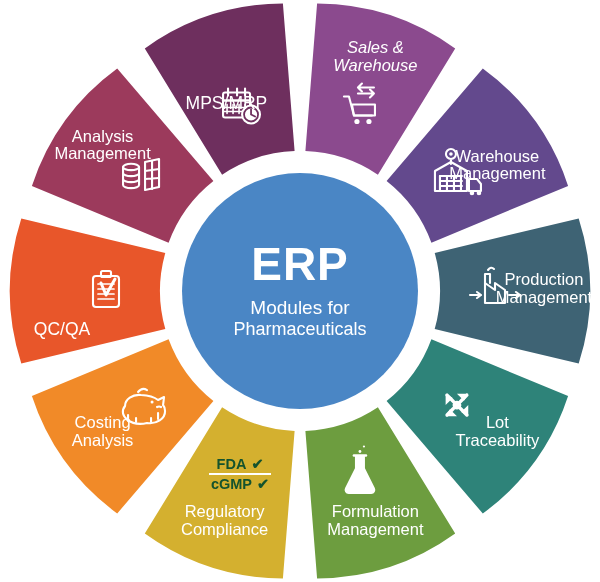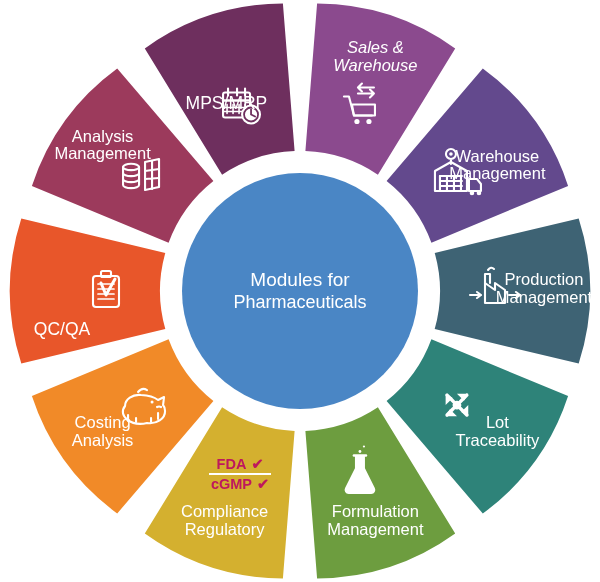--- a/index.html
+++ b/index.html
@@ -16,21 +16,21 @@
   .petal-label.sz-17{font-size:17.5px;margin-top:40px;}
   .center-text{
     position:absolute;left:196px;top:216px;width:208px;height:150px;
     display:flex;flex-direction:column;align-items:center;justify-content:center;
     color:#ffffff;text-align:center;pointer-events:none;
   }
   .center-text .erp{font-size:46px;font-weight:bold;letter-spacing:1px;line-height:1;margin-bottom:9px;}
   .center-text .sub1{font-size:19px;line-height:1.22;}
   .center-text .sub2{font-size:18px;line-height:1.22;}
   .reg-stack{
-    position:absolute;color:#be185d;text-align:left;pointer-events:none;
+    position:absolute;color:#14532d;text-align:left;pointer-events:none;
     font-weight:bold;
   }
   .reg-row{display:flex;align-items:center;justify-content:center;gap:5px;font-size:14.5px;}
   .reg-line{height:2px;background:#fff;margin:1px auto 1px auto;width:62px;}
 </style>
 </head>
 <body>
 
 <div id="wheel">
 
@@ -160,20 +160,21 @@
           <path d="M-12,-18 L-12,-11 M-3,-18 L-3,-11 M5,-18 L5,-11"></path>
           <path d="M-13,-2 L-13,7 M-7,-2 L-7,7 M-1,-2 L-1,7 M5,-2 L5,7 M-17,1 L10,1 M-17,5 L10,5" stroke-width="1.6"></path>
           <circle cx="11" cy="8" r="9" fill="#fff" stroke="#fff" stroke-width="2"></circle>
           <circle cx="11" cy="8" r="7" fill="none" stroke="#6e2f5e" stroke-width="1.8"></circle>
           <path d="M11,3 L11,8 L15,10" stroke="#6e2f5e" stroke-width="1.8"></path>
         </g>
       </g>
   </svg>
 
   <div class="center-text">
+    <div class="erp">ERP</div>
     <div class="sub1">Modules for</div>
     <div class="sub2">Pharmaceuticals</div>
   </div>
 
   <div id="labels">
       <div class="petal-label sz-16" style="left: 300.4px; top: 38.9422px; width: 150px; font-style: italic;"><div>Sales &amp;</div><div>Warehouse</div></div>
       <div class="petal-label sz-16" style="left: 422.4px; top: 127.58px; width: 150px; margin-top: 20px;"><div>Warehouse</div><div>Management</div></div>
       <div class="petal-label sz-16" style="left: 469px; top: 271px; width: 150px;"><div>Production</div><div>Management</div></div>
       <div class="petal-label sz-16" style="left: 422.4px; top: 414.42px; width: 150px;"><div>Lot</div><div>Traceability</div></div>
       <div class="petal-label sz-16" style="left: 300.4px; top: 503.058px; width: 150px;"><div>Formulation</div><div>Management</div></div>
@@ -181,19 +182,19 @@
         <div class="reg-row">
           <span>FDA</span>
           <span>✔</span>
         </div>
         <div class="reg-line"></div>
         <div class="reg-row">
           <span>cGMP</span>
           <span>✔</span>
         </div>
       </div>
-      <div class="petal-label sz-16" style="left: 149.6px; top: 503.058px; width: 150px;"><div>Compliance</div><div>Regulatory</div></div>
+      <div class="petal-label sz-16" style="left: 149.6px; top: 503.058px; width: 150px;"><div>Regulatory</div><div>Compliance</div></div>
       <div class="petal-label sz-16" style="left: 27.5999px; top: 414.42px; width: 150px;"><div>Costing</div><div>Analysis</div></div>
       <div class="petal-label sz-17" style="left: -13px; top: 280px; width: 150px;"><div>QC/QA</div></div>
       <div class="petal-label sz-16" style="left: 27.5999px; top: 127.58px; width: 150px;"><div>Analysis</div><div>Management</div></div>
       <div class="petal-label sz-17" style="left: 151.454px; top: 53.6485px; width: 150px;"><div>MPS/MRP</div></div>
     </div>
 </div>
 
 </body></html>

